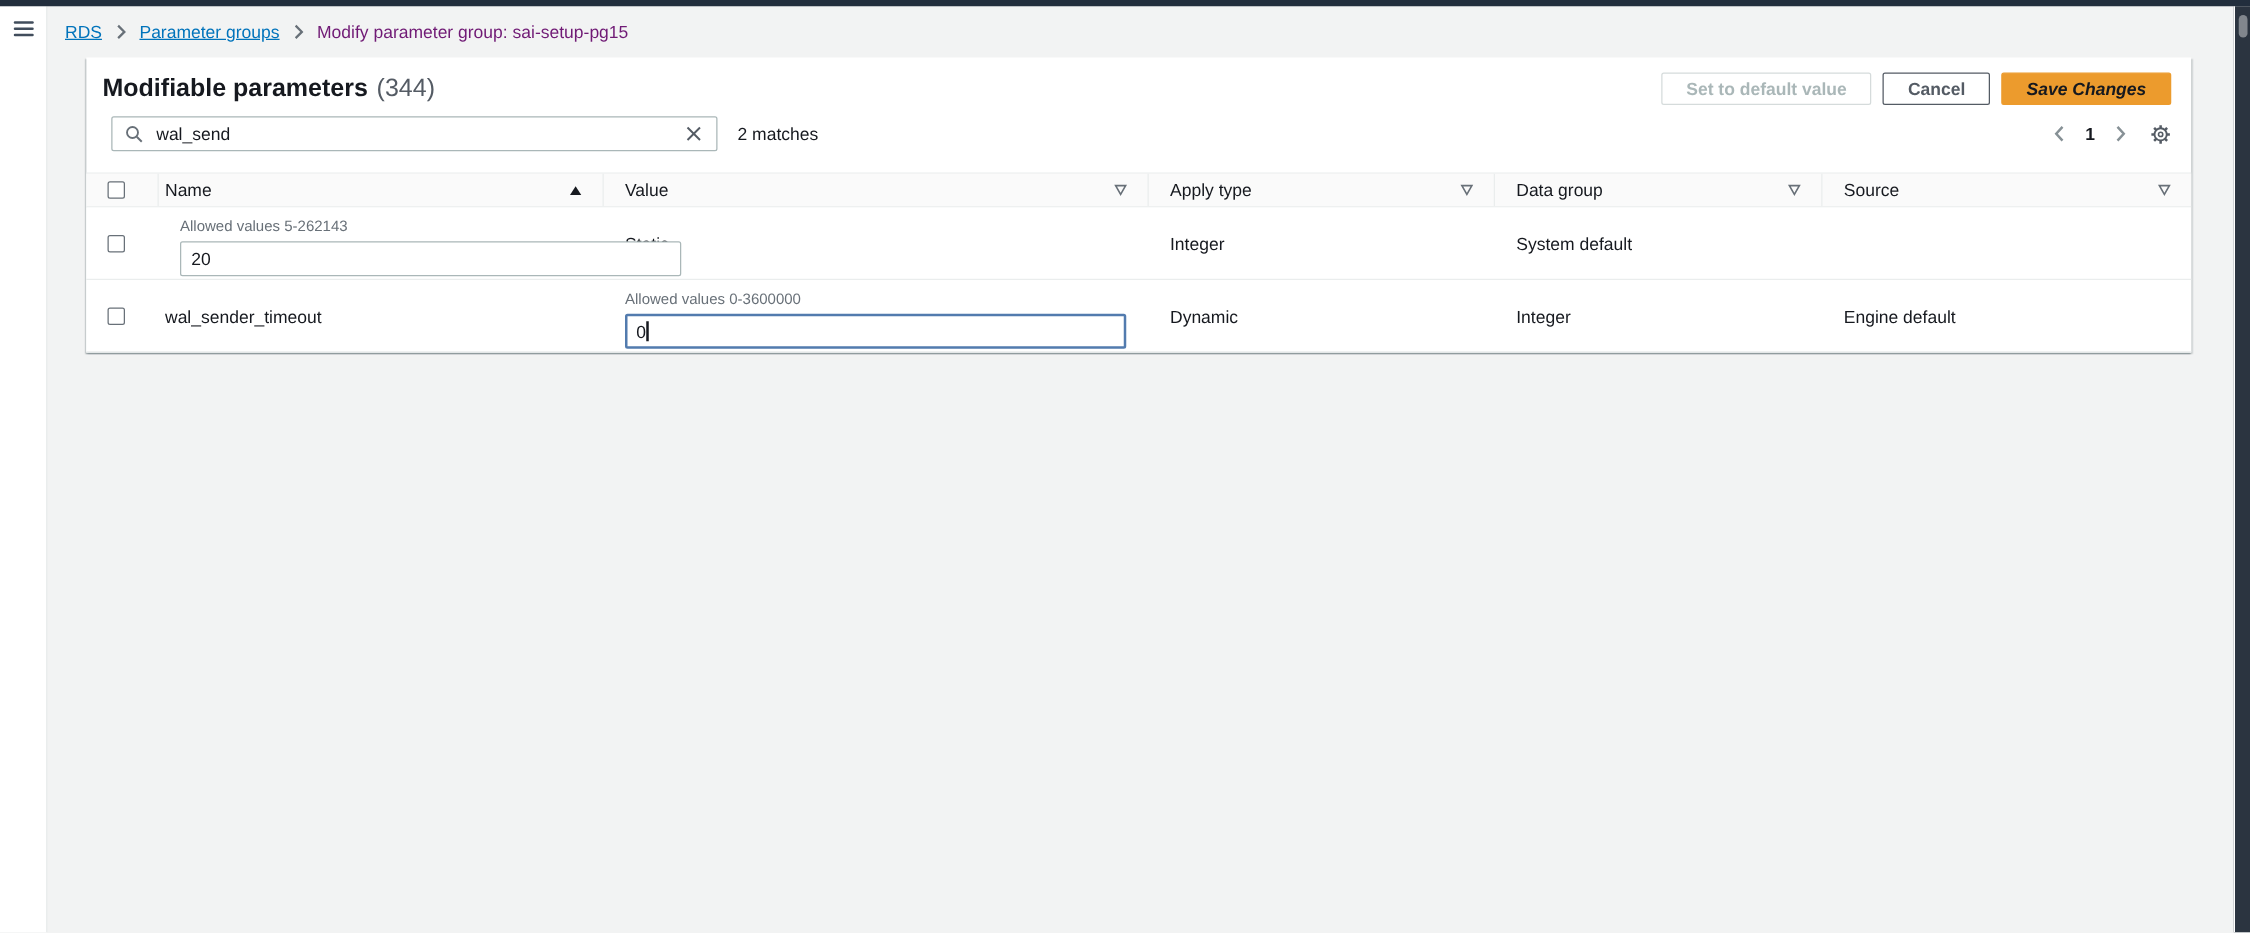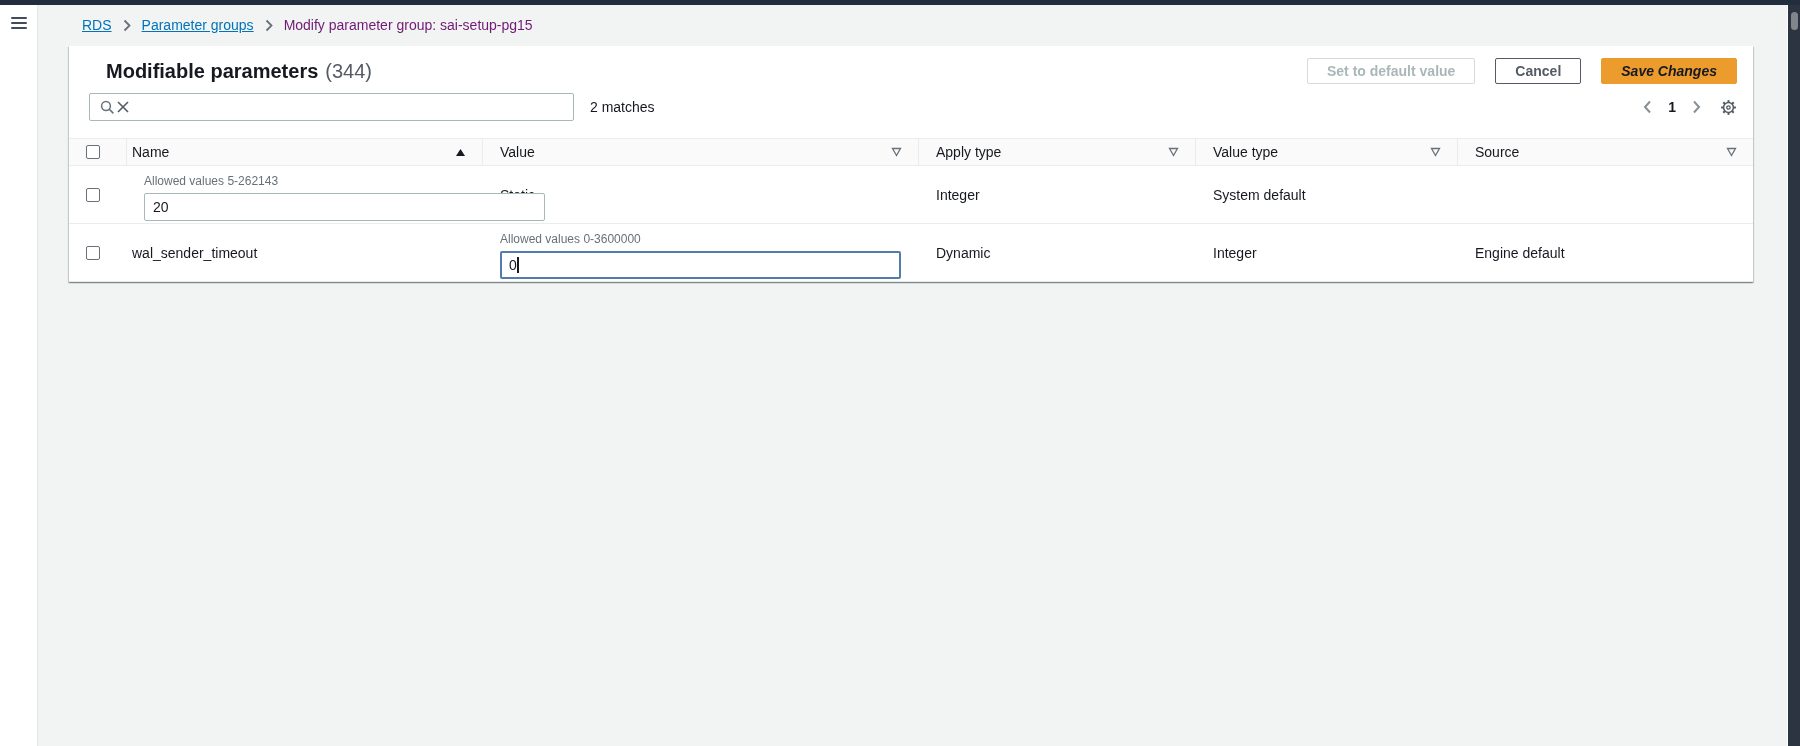--- a/index.html
+++ b/index.html
@@ -13,35 +13,35 @@
 
   .topbar { position:absolute; top:0; left:0; width:1800px; height:5px; background:var(--topbar); z-index:6; }
 
   .leftrail { position:absolute; top:5px; left:0; width:38px; height:741px; background:#ffffff; border-right:1px solid #e4e7e7; z-index:4; }
   .hamburger { position:absolute; top:9px; left:11px; width:16px; cursor:pointer; }
   .hamburger .bar { height:2px; background:#414d5c; margin:3px 0; border-radius:1px; }
 
   .scrolltrack { position:absolute; top:5px; right:0; width:13px; height:741px; background:#2b3440; border-left:1px solid #ffffff; z-index:6; }
   .scrollthumb { position:absolute; top:7px; left:3px; width:7px; height:18px; background:var(--scrollthumb); border-radius:3.5px; }
 
-  .breadcrumb { position:absolute; left:82px; top:17px; display:flex; align-items:center; gap:11px; font-size:14px; z-index:2;text-align:center; }
+  .breadcrumb { position:absolute; left:52px; top:17px; display:flex; align-items:center; gap:11px; font-size:14px; z-index:2;text-align:center; }
   .breadcrumb a { color:var(--link); text-decoration:underline; cursor:pointer; }
   .breadcrumb .sep { display:flex; align-items:center; }
   .breadcrumb .current { font-weight:400; color:#701a75; }
 
   .card {
     position:absolute; left:69px; top:46px; width:1684px;
     background:#ffffff;
     box-shadow:0 1px 1px 0 rgba(0,28,36,.3), 1px 1px 1px 0 rgba(0,28,36,.15), -1px 1px 1px 0 rgba(0,28,36,.15);
   }
 
-  .card-header { display:flex; align-items:center; padding:12px 16px 0 37px; }
+  .card-header { display:flex; align-items:center; padding:12px 16px 0 13px; }
   .title { font-size:20px; font-weight:700; }
   .count { font-size:20px; font-weight:400; color:#545b64; margin-left:7px; }
-  .actions { margin-left:auto; display:flex; gap:20px; }
+  .actions { margin-left:auto; display:flex; gap:9px; }
   .btn {
     height:26px; padding:0 19px; font-size:14px; font-weight:700; line-height:24px;
     border-radius:2px; background:#ffffff; border:1px solid transparent; cursor:pointer;
     font-family:inherit; white-space:nowrap;
   }
   .btn.disabled { color:#aab7b8; border-color:#d5dbdb; cursor:default; }
   .btn.secondary { color:#545b64; border-color:#545b64; }
   .btn.primary { background:var(--savebg); border-color:var(--savebg); color:#16191f;font-style:italic; }
 
   .toolbar { display:flex; align-items:center; padding:9px 16px 0 20px; }
@@ -127,20 +127,21 @@
   </div>
 
   <div class="toolbar">
     <div class="searchbox">
       <span style="display:flex;align-items:center;">
         <svg width="15" height="15" viewBox="0 0 15 15">
             <circle cx="6" cy="6" r="4.4" fill="none" stroke="#687078" stroke-width="1.5"></circle>
             <line x1="9.4" y1="9.4" x2="13.4" y2="13.4" stroke="#687078" stroke-width="1.5"></line>
           </svg>
       </span>
+      <input value="wal_send" style="">
       <span class="clear-x">
         <svg width="12" height="12" viewBox="0 0 12 12">
             <line x1="1" y1="1" x2="11" y2="11" stroke="#545b64" stroke-width="1.6"></line>
             <line x1="11" y1="1" x2="1" y2="11" stroke="#545b64" stroke-width="1.6"></line>
           </svg>
       </span>
     </div>
     <span class="matches">2 matches</span>
     <div class="pager">
       <span class="nav">
@@ -197,21 +198,21 @@
       </div>
       <div class="hcell">
         <span>Apply type</span>
         <span class="hicon">
           <svg width="11" height="10" viewBox="0 0 11 10">
               <path d="M1.5 1.5 H9.5 L5.5 8.5 Z" fill="none" stroke="#687078" stroke-width="1.3"></path>
             </svg>
         </span>
       </div>
       <div class="hcell">
-        <span>Value type</span>
+        <span>Data group</span>
         <span class="hicon">
           <svg width="11" height="10" viewBox="0 0 11 10">
               <path d="M1.5 1.5 H9.5 L5.5 8.5 Z" fill="none" stroke="#687078" stroke-width="1.3"></path>
             </svg>
         </span>
       </div>
       <div class="hcell last">
         <span>Source</span>
         <span class="hicon">
           <svg width="11" height="10" viewBox="0 0 11 10">

